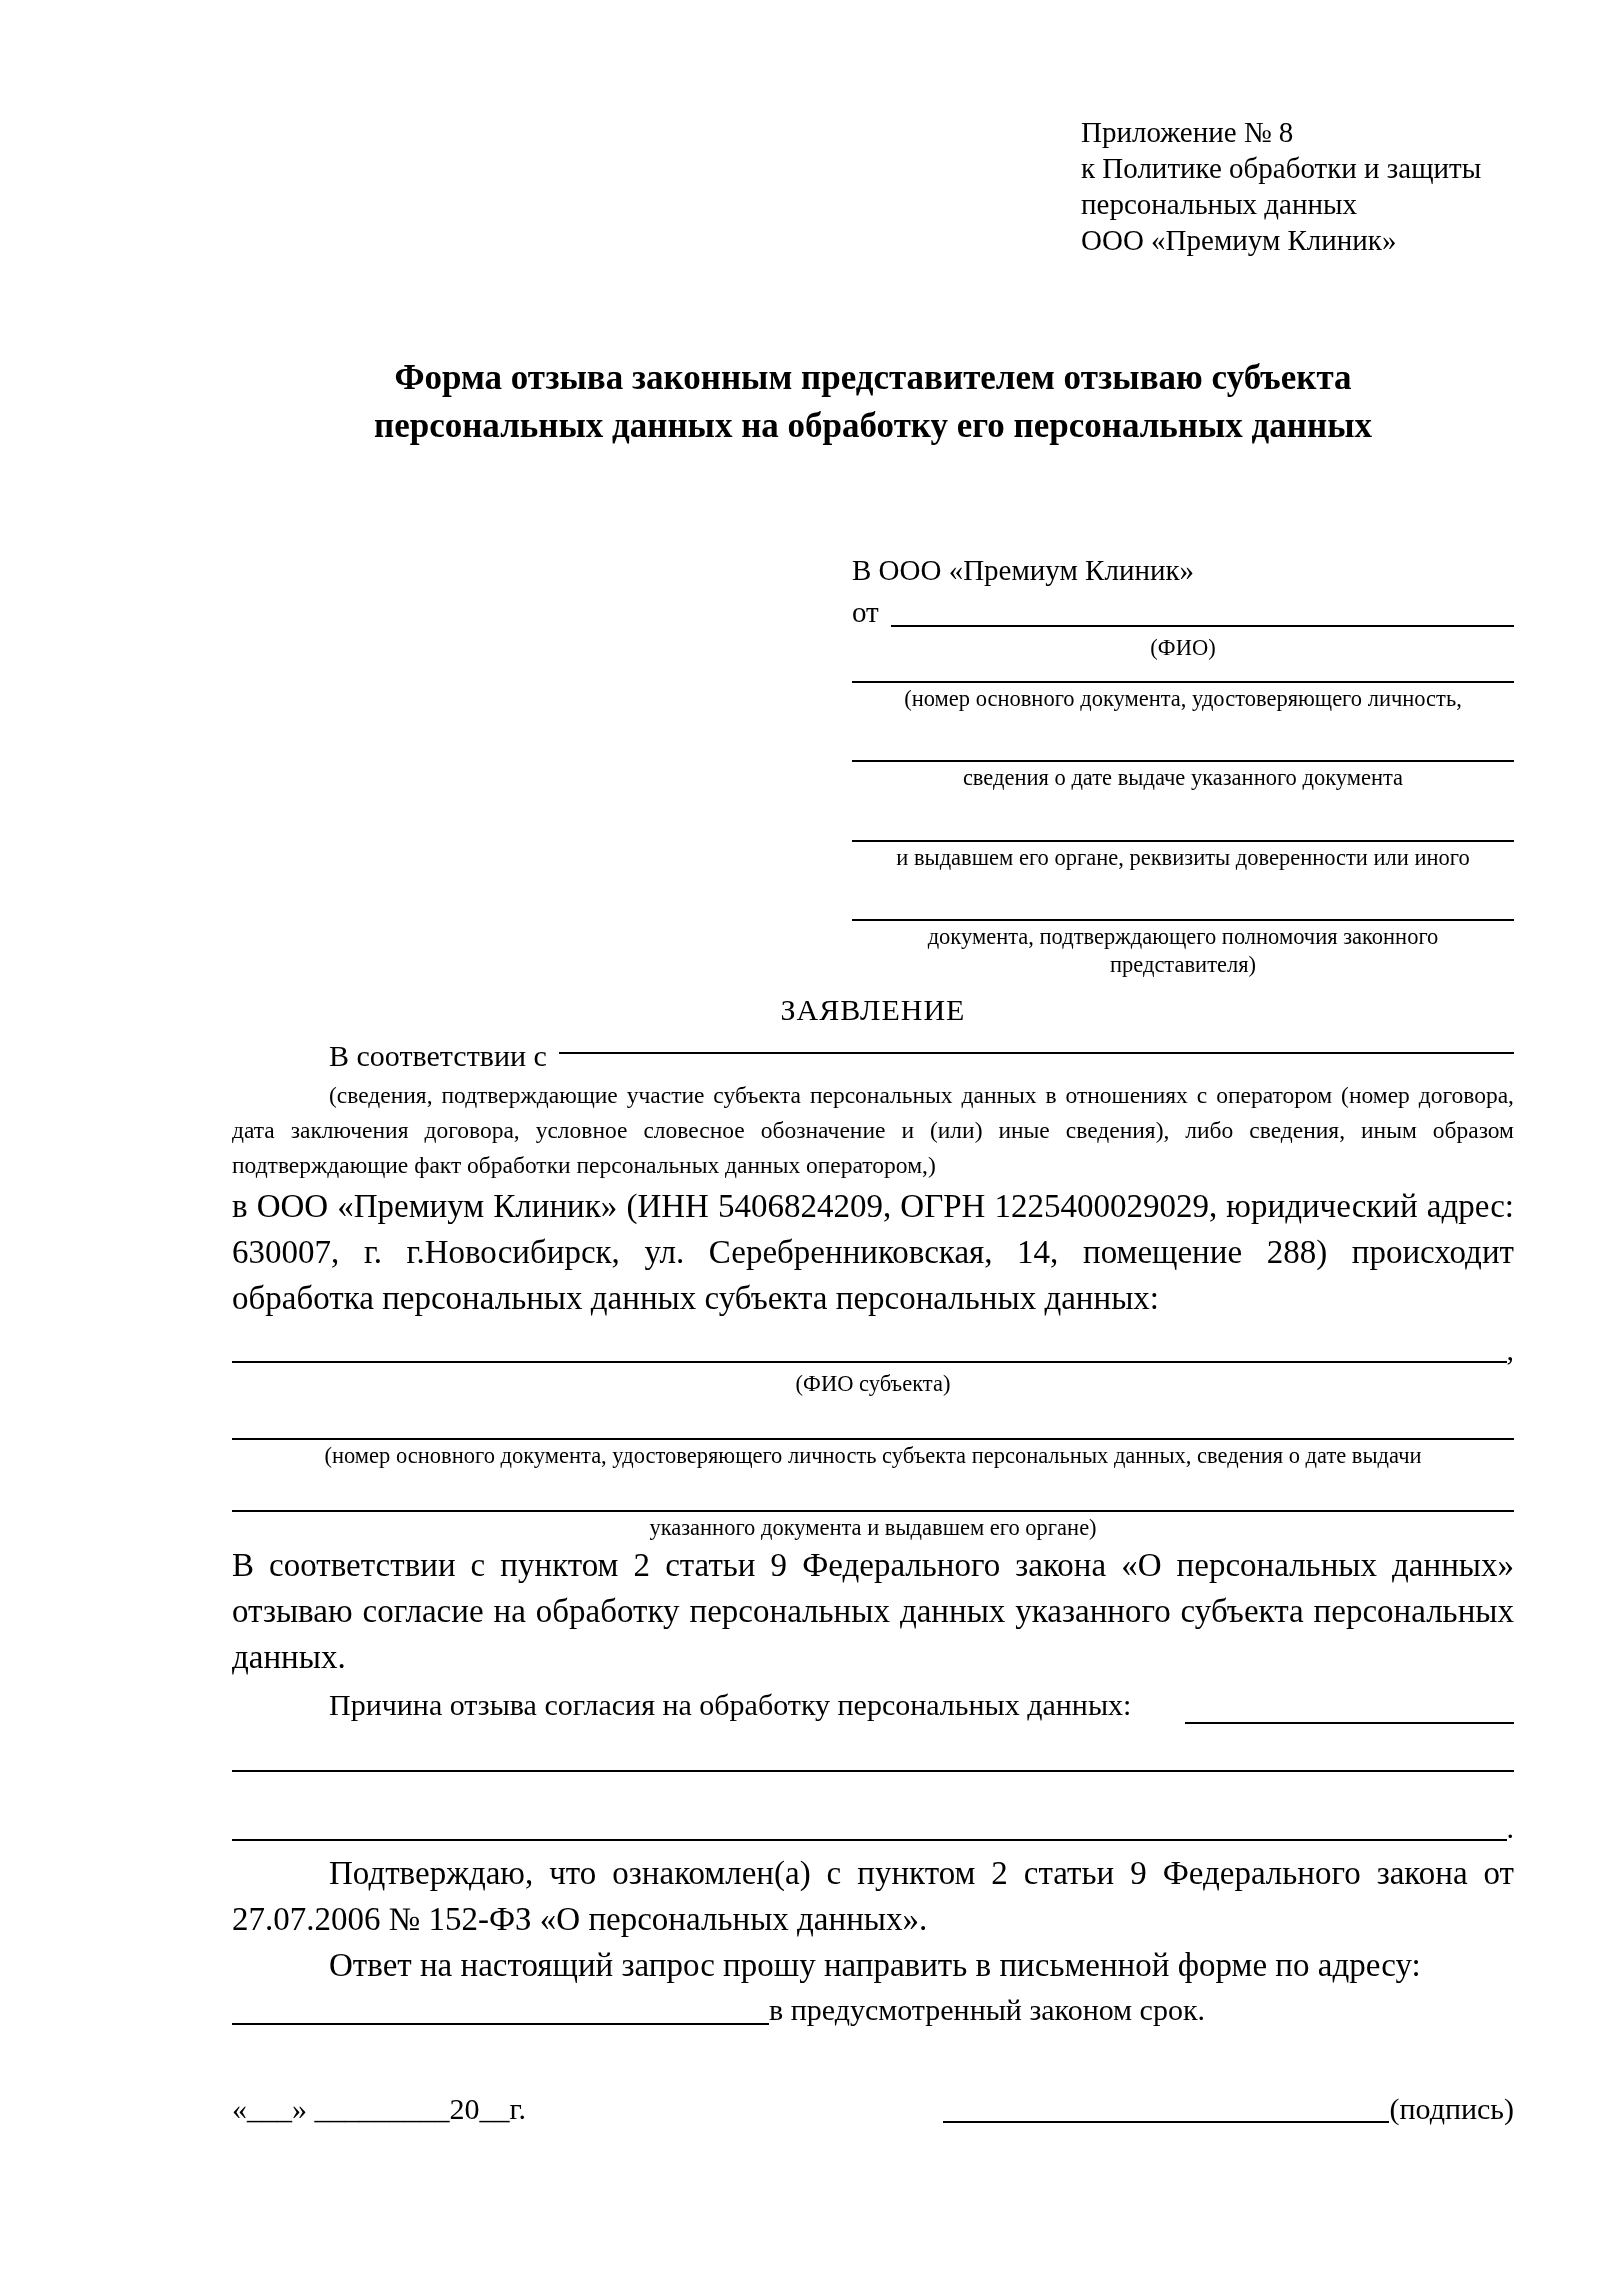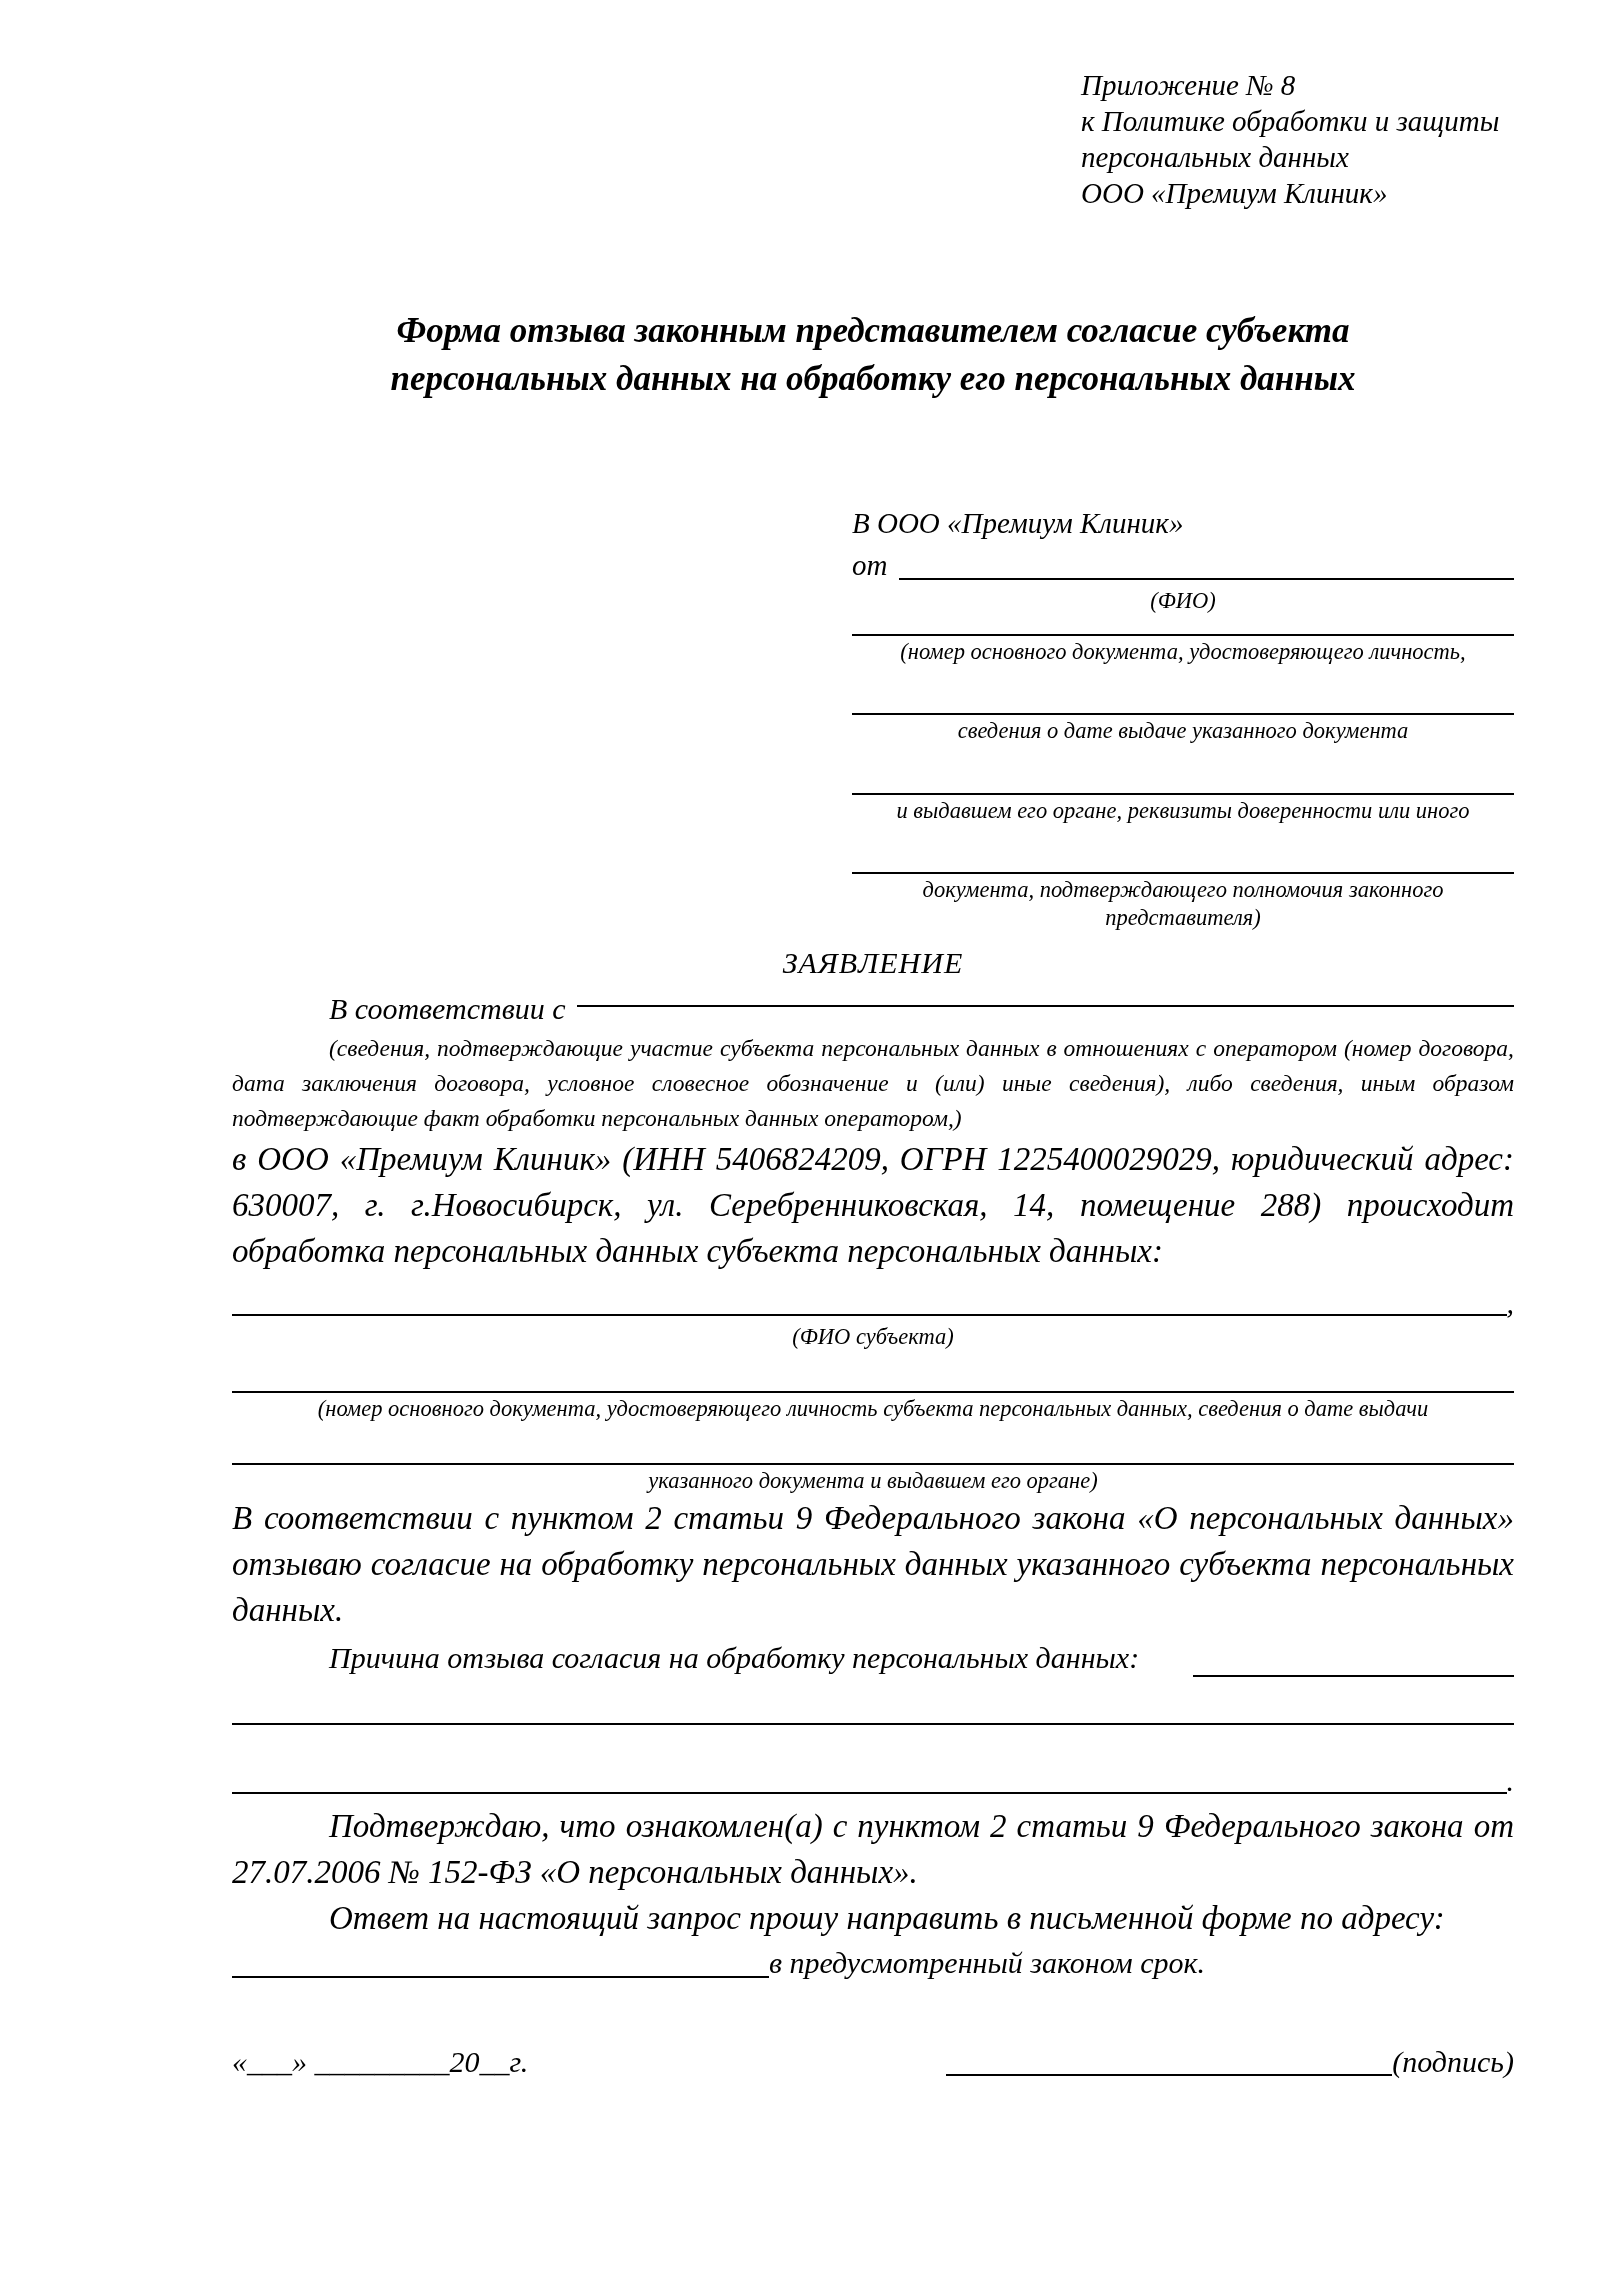--- a/index.html
+++ b/index.html
@@ -8,21 +8,21 @@
     width: 1621px; height: 2293px;
     color: #000;
     font-family: "Liberation Serif", "DejaVu Serif", serif;
   }
   .page {
     position: relative;
     width: 1621px; height: 2293px;
     background: #fff;
     overflow: hidden;
   }
-  .content { padding: 67px 107px 0 232px; font-style: italic; }
+  .content { padding: 114px 107px 0 232px; }
 
   
   .appendix { margin-left: 849px; font-size: 29px; line-height: 36px; }
 
   
   .doc-title {
     margin-top: 96px;
     text-align: center;
     font-weight: bold;
     font-size: 35px;
@@ -93,21 +93,21 @@
   <div class="content">
 
     <div class="appendix">
       <div>Приложение № 8</div>
       <div>к Политике обработки и защиты</div>
       <div>персональных данных</div>
       <div>ООО «Премиум Клиник»</div>
     </div>
 
     <div class="doc-title">
-      <div>Форма отзыва законным представителем согласие субъекта</div>
+      <div>Форма отзыва законным представителем отзываю субъекта</div>
       <div>персональных данных на обработку его персональных данных</div>
     </div>
 
     <div class="addressee">
       <div class="addr-to">В ООО «Премиум Клиник»</div>
       <div class="from-row">
         <span class="label">от</span>
         <span class="fill"></span>
       </div>
       <div class="caption">(ФИО)</div>

